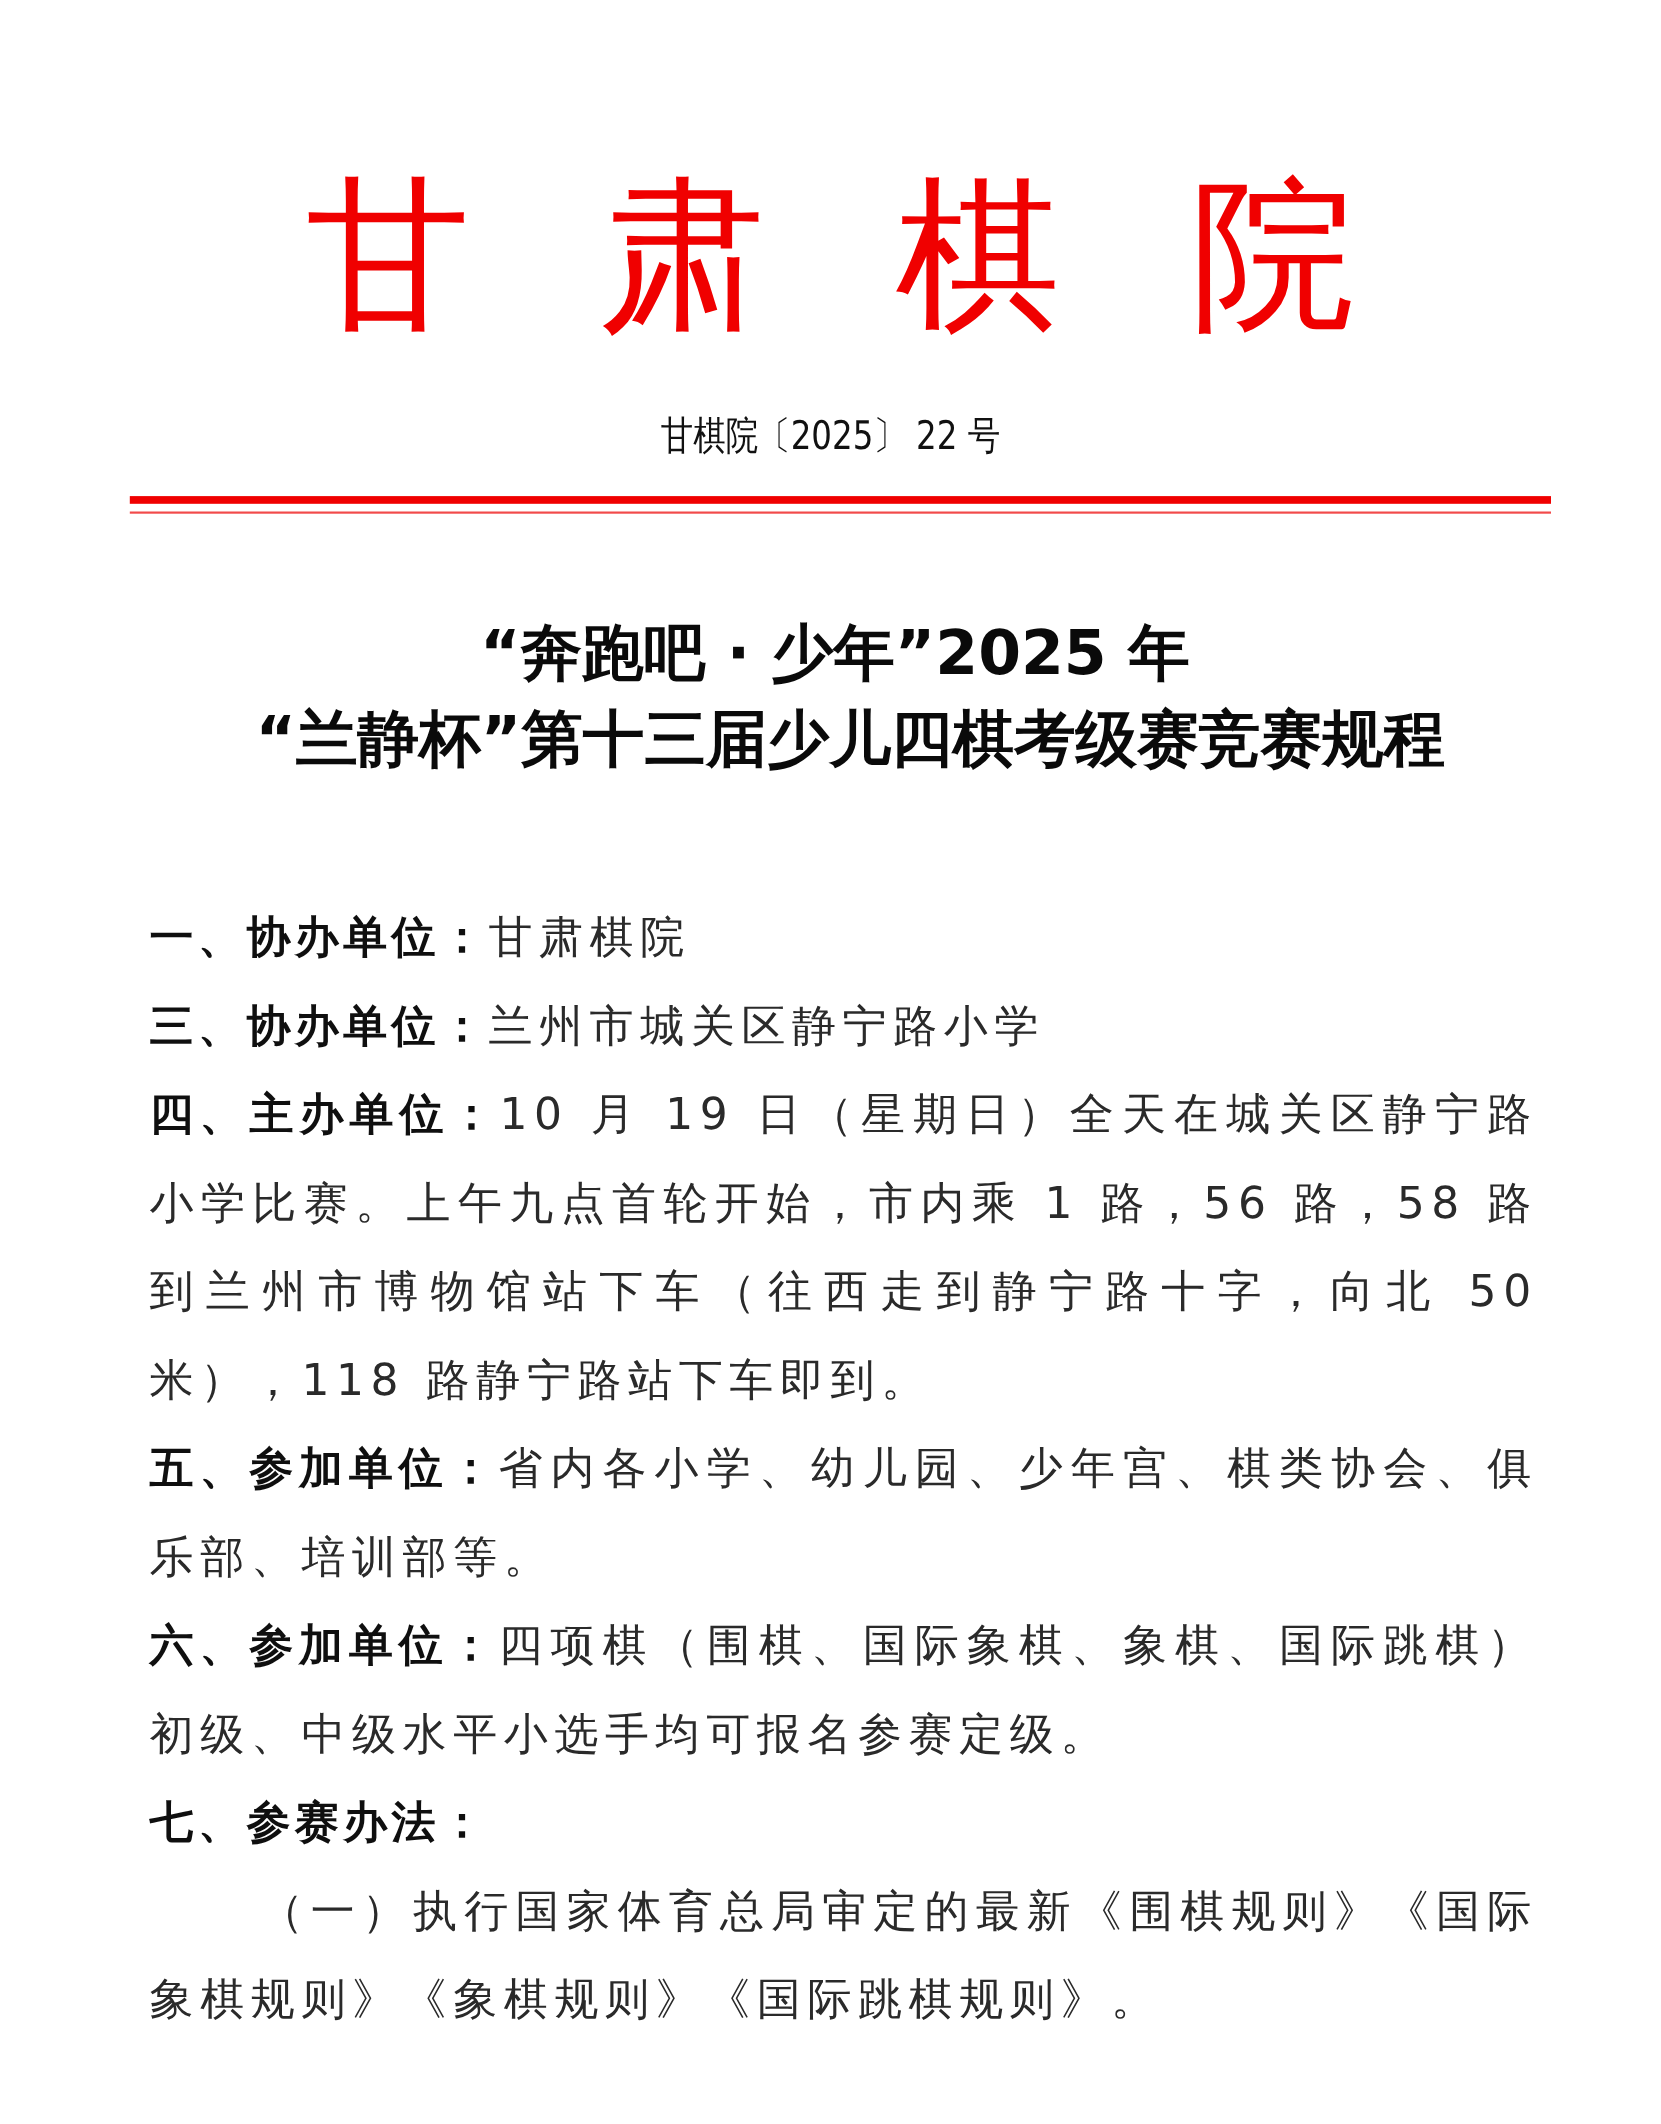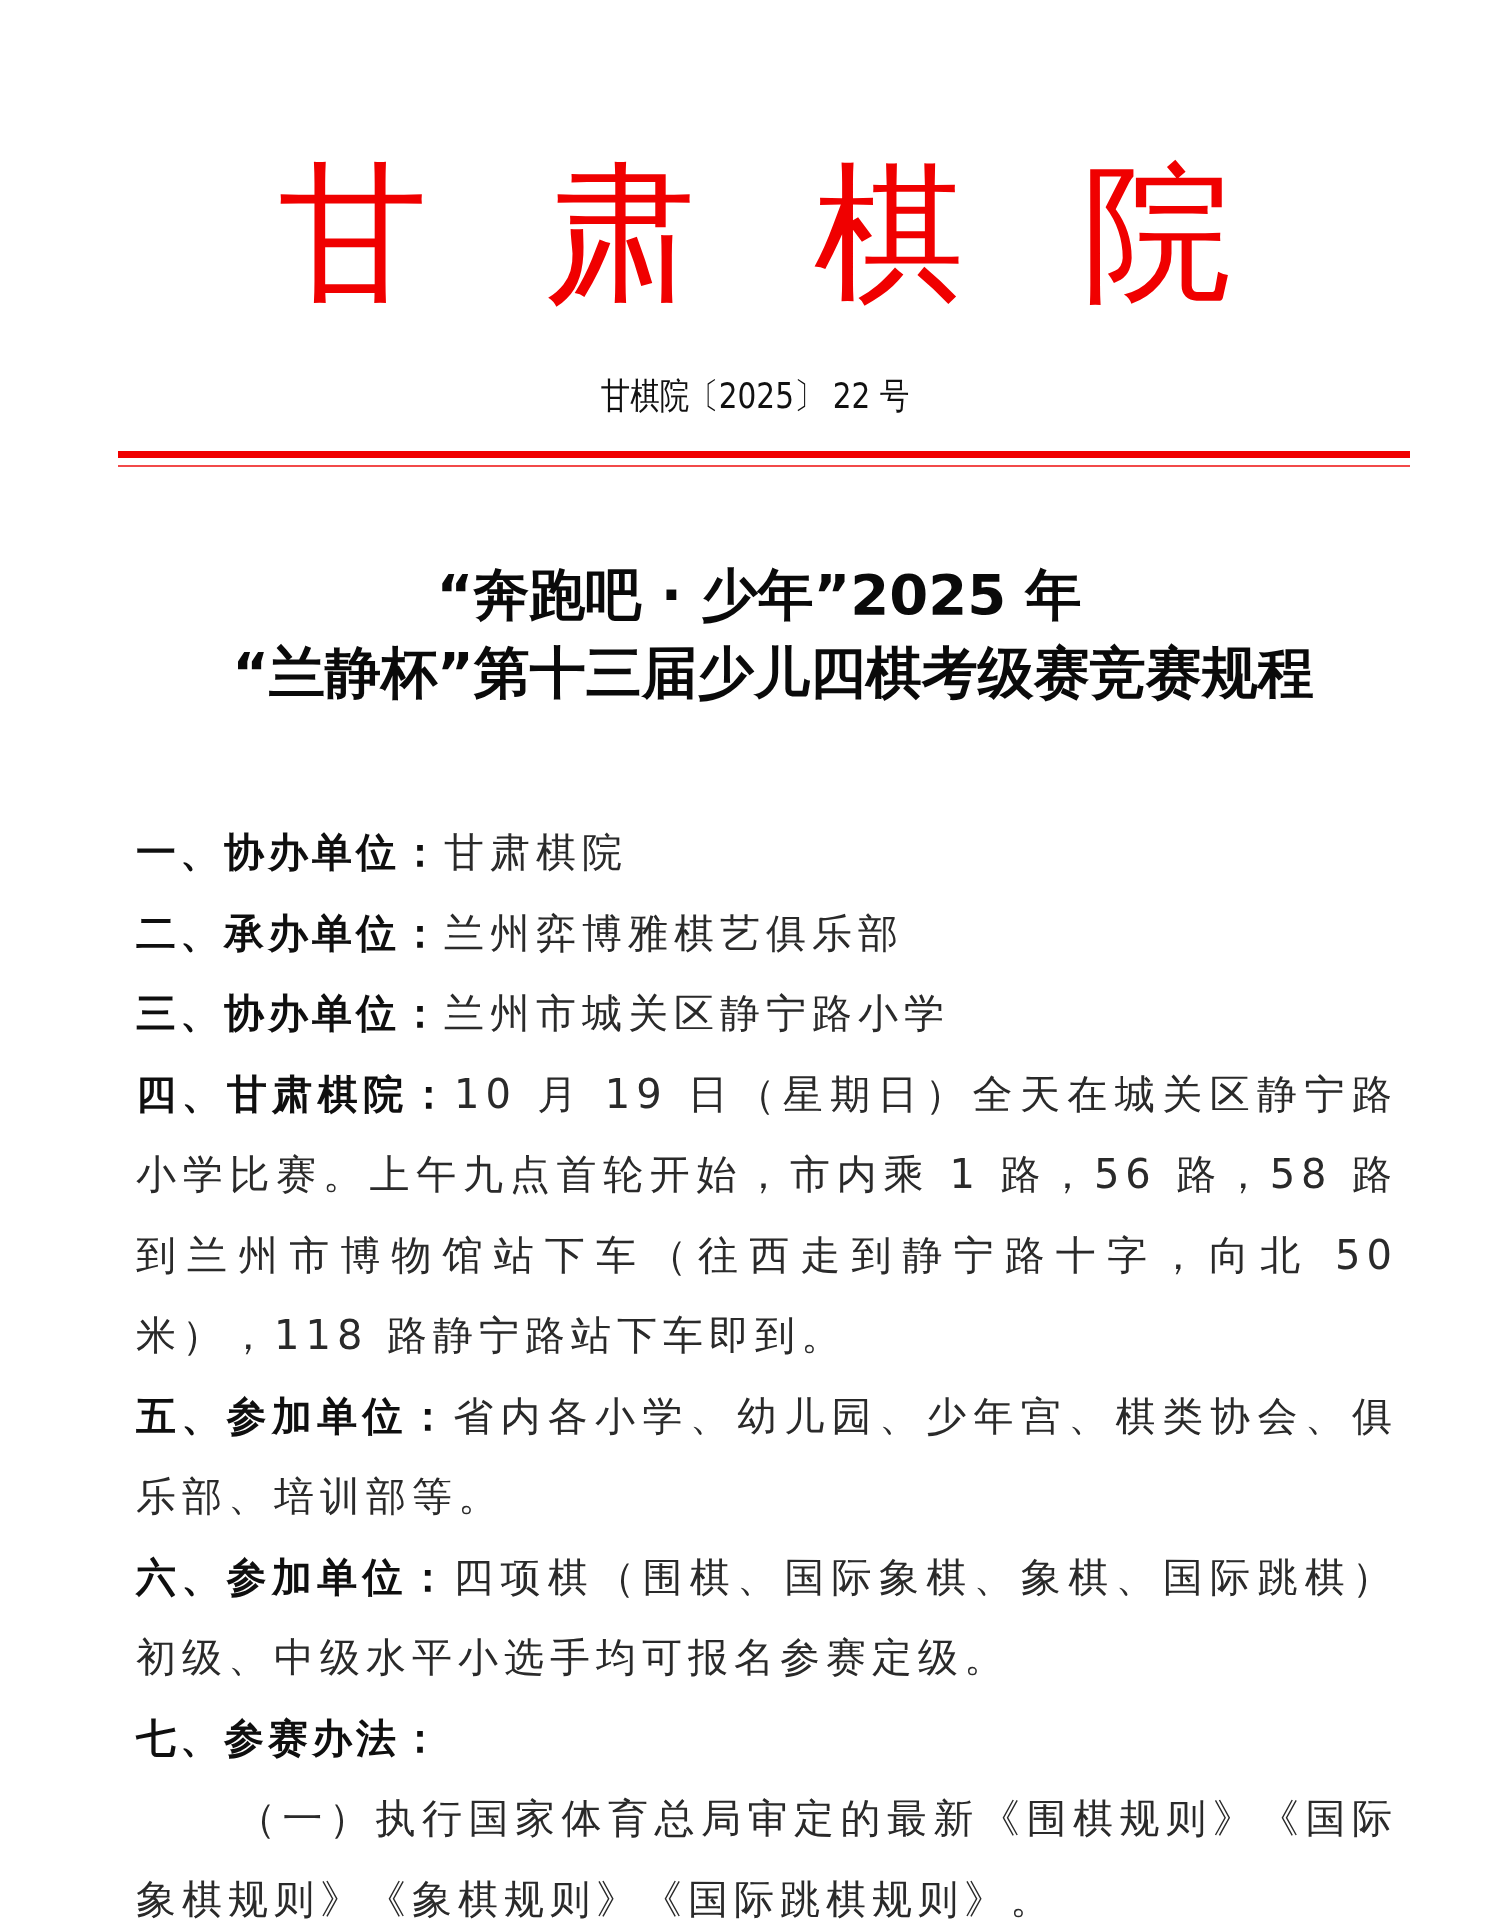--- a/index.html
+++ b/index.html
@@ -26,20 +26,19 @@
 <div class="rule-thick"></div>
 <div class="rule-thin"></div>
 
 <div class="title">
   <div>“奔跑吧 · 少年”2025 年</div>
   <div class="t2">“兰静杯”第十三届少儿四棋考级赛竞赛规程</div>
 </div>
 
 <div class="body">
   <p class="sec"><span class="lbl">一、协办单位：</span><span>甘肃棋院</span></p>
-  <p class="sec"><span class="lbl">二、承办单位：</span><span>兰州弈博雅棋艺俱乐部</span></p>
   <p class="sec"><span class="lbl">三、协办单位：</span><span>兰州市城关区静宁路小学</span></p>
-  <p class="sec"><span class="lbl">四、甘肃棋院：</span><span>10 月 19 日（星期日）全天在城关区静宁路小学比赛。上午九点首轮开始，市内乘 1 路，56 路，58 路到兰州市博物馆站下车（往西走到静宁路十字，向北 50 米），118 路静宁路站下车即到。</span></p>
+  <p class="sec"><span class="lbl">四、主办单位：</span><span>10 月 19 日（星期日）全天在城关区静宁路小学比赛。上午九点首轮开始，市内乘 1 路，56 路，58 路到兰州市博物馆站下车（往西走到静宁路十字，向北 50 米），118 路静宁路站下车即到。</span></p>
   <p class="sec"><span class="lbl">五、参加单位：</span><span>省内各小学、幼儿园、少年宫、棋类协会、俱乐部、培训部等。</span></p>
   <p class="sec"><span class="lbl">六、参加单位：</span><span>四项棋（围棋、国际象棋、象棋、国际跳棋）初级、中级水平小选手均可报名参赛定级。</span></p>
   <p class="sec"><span class="lbl">七、参赛办法：</span><span></span></p>
   <p class="sub">（一）执行国家体育总局审定的最新《围棋规则》《国际象棋规则》《象棋规则》《国际跳棋规则》。</p>
 </div>
 
 </body></html>

